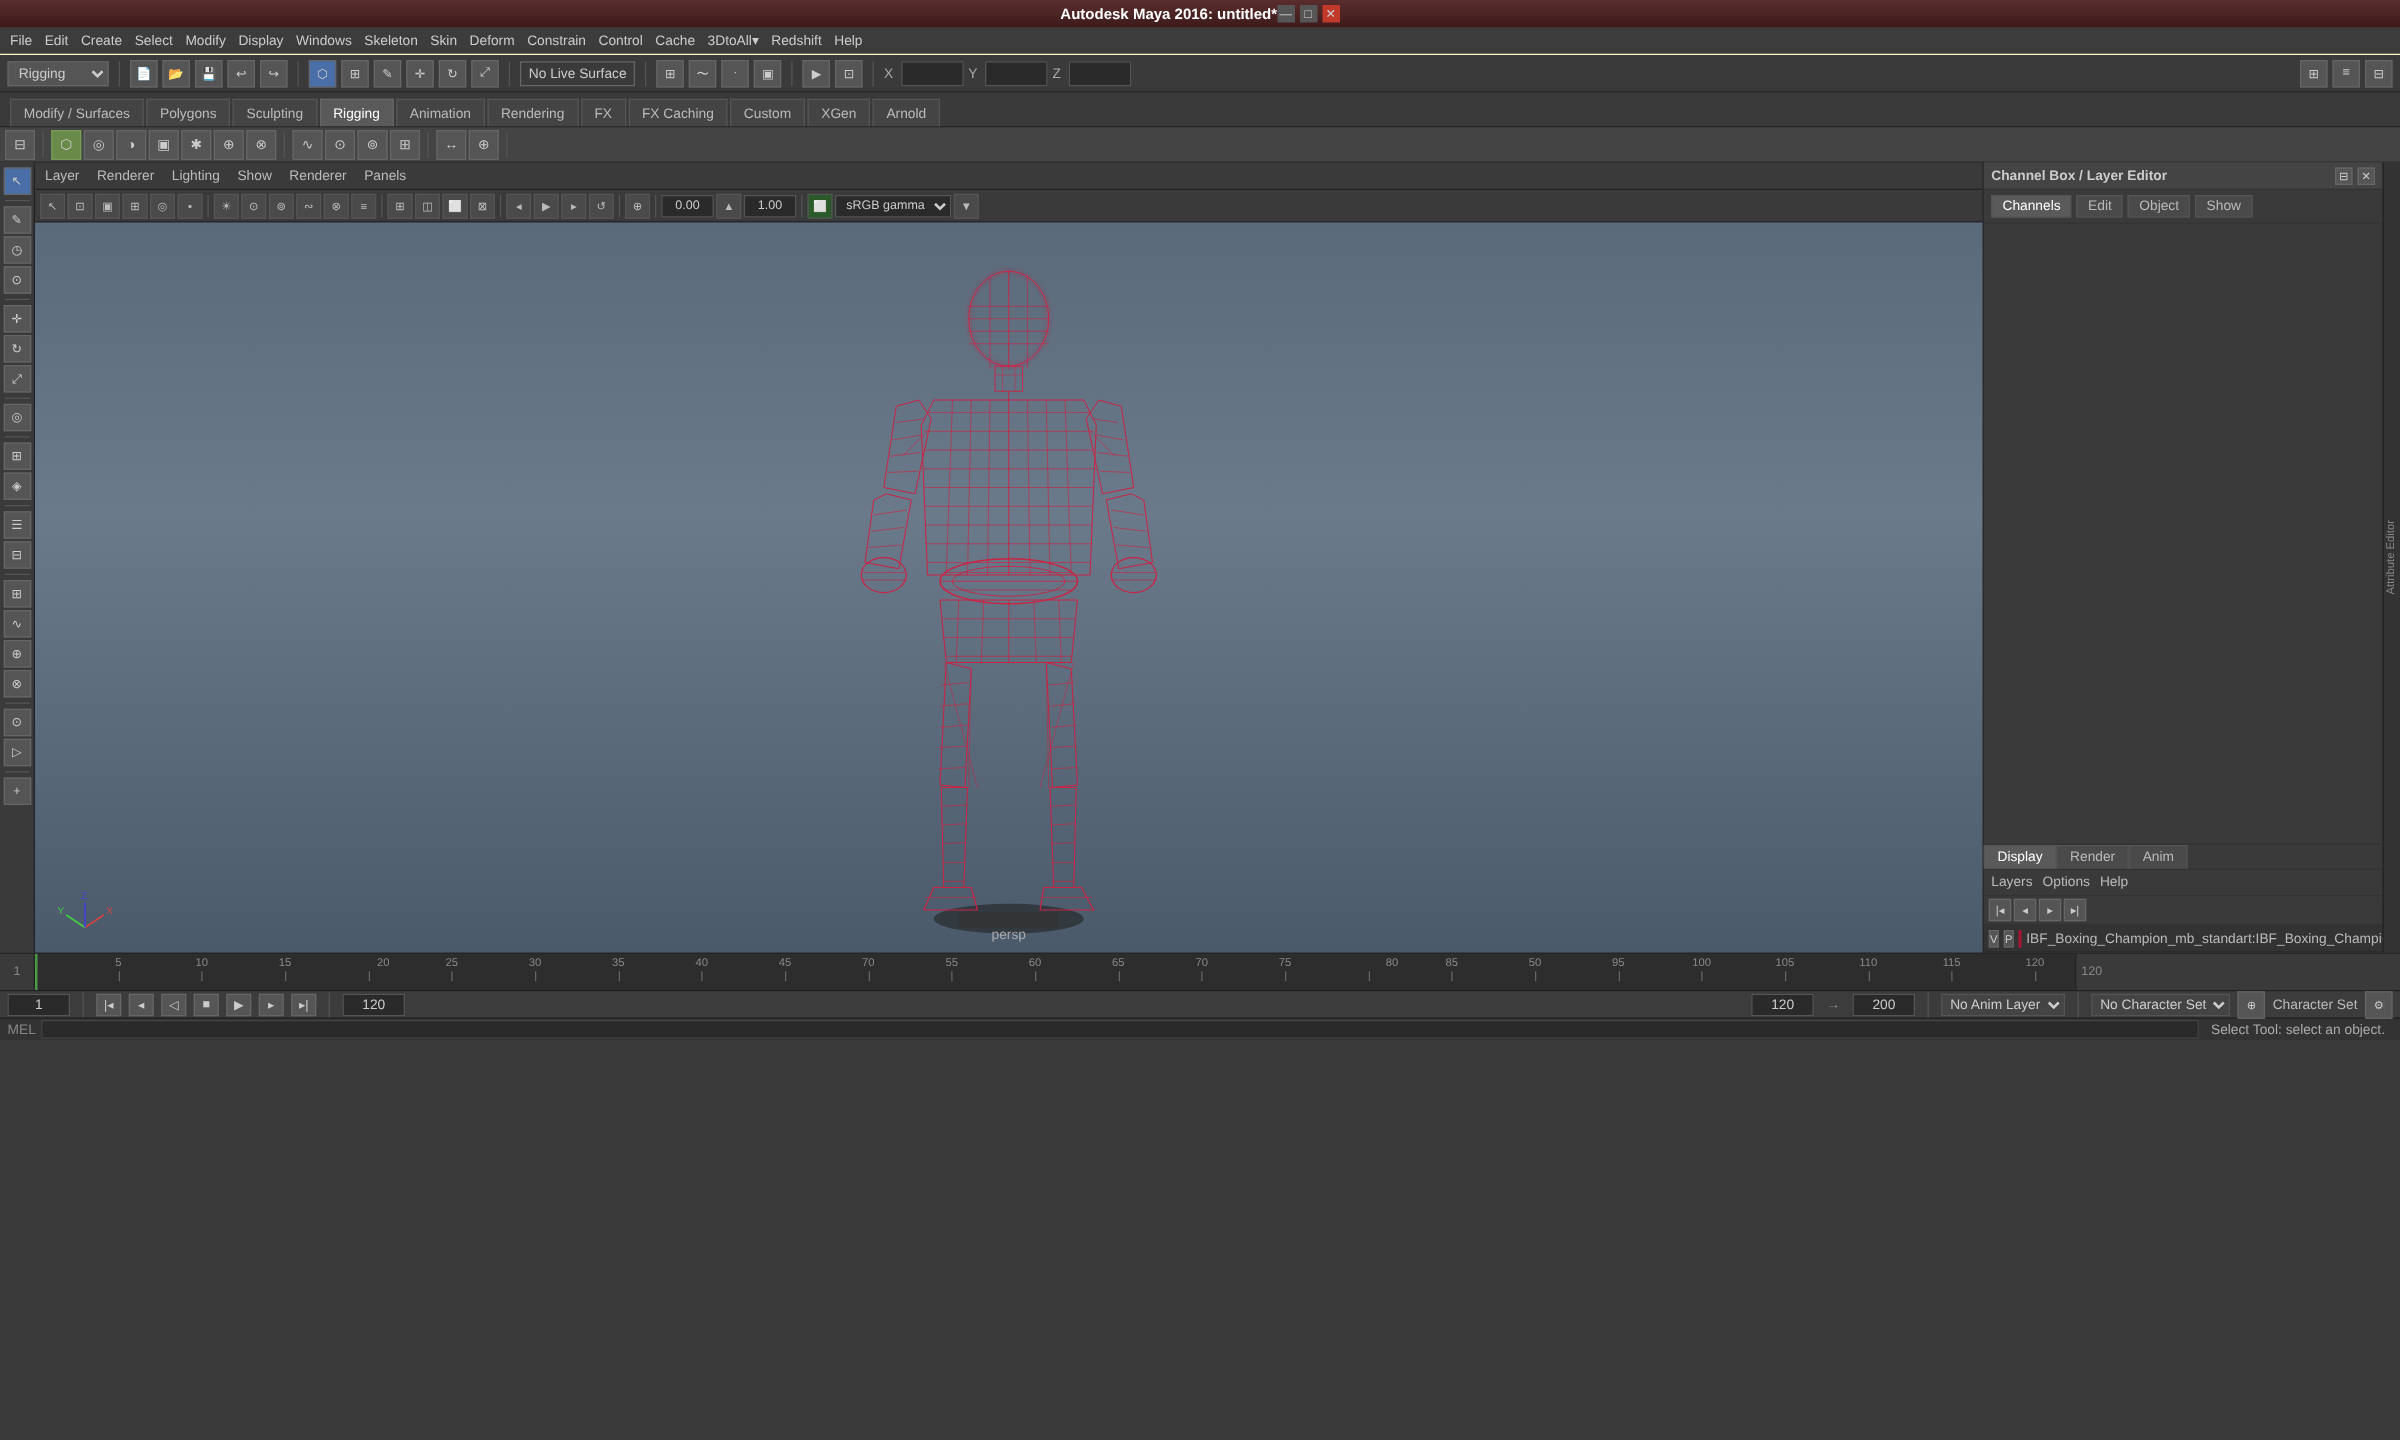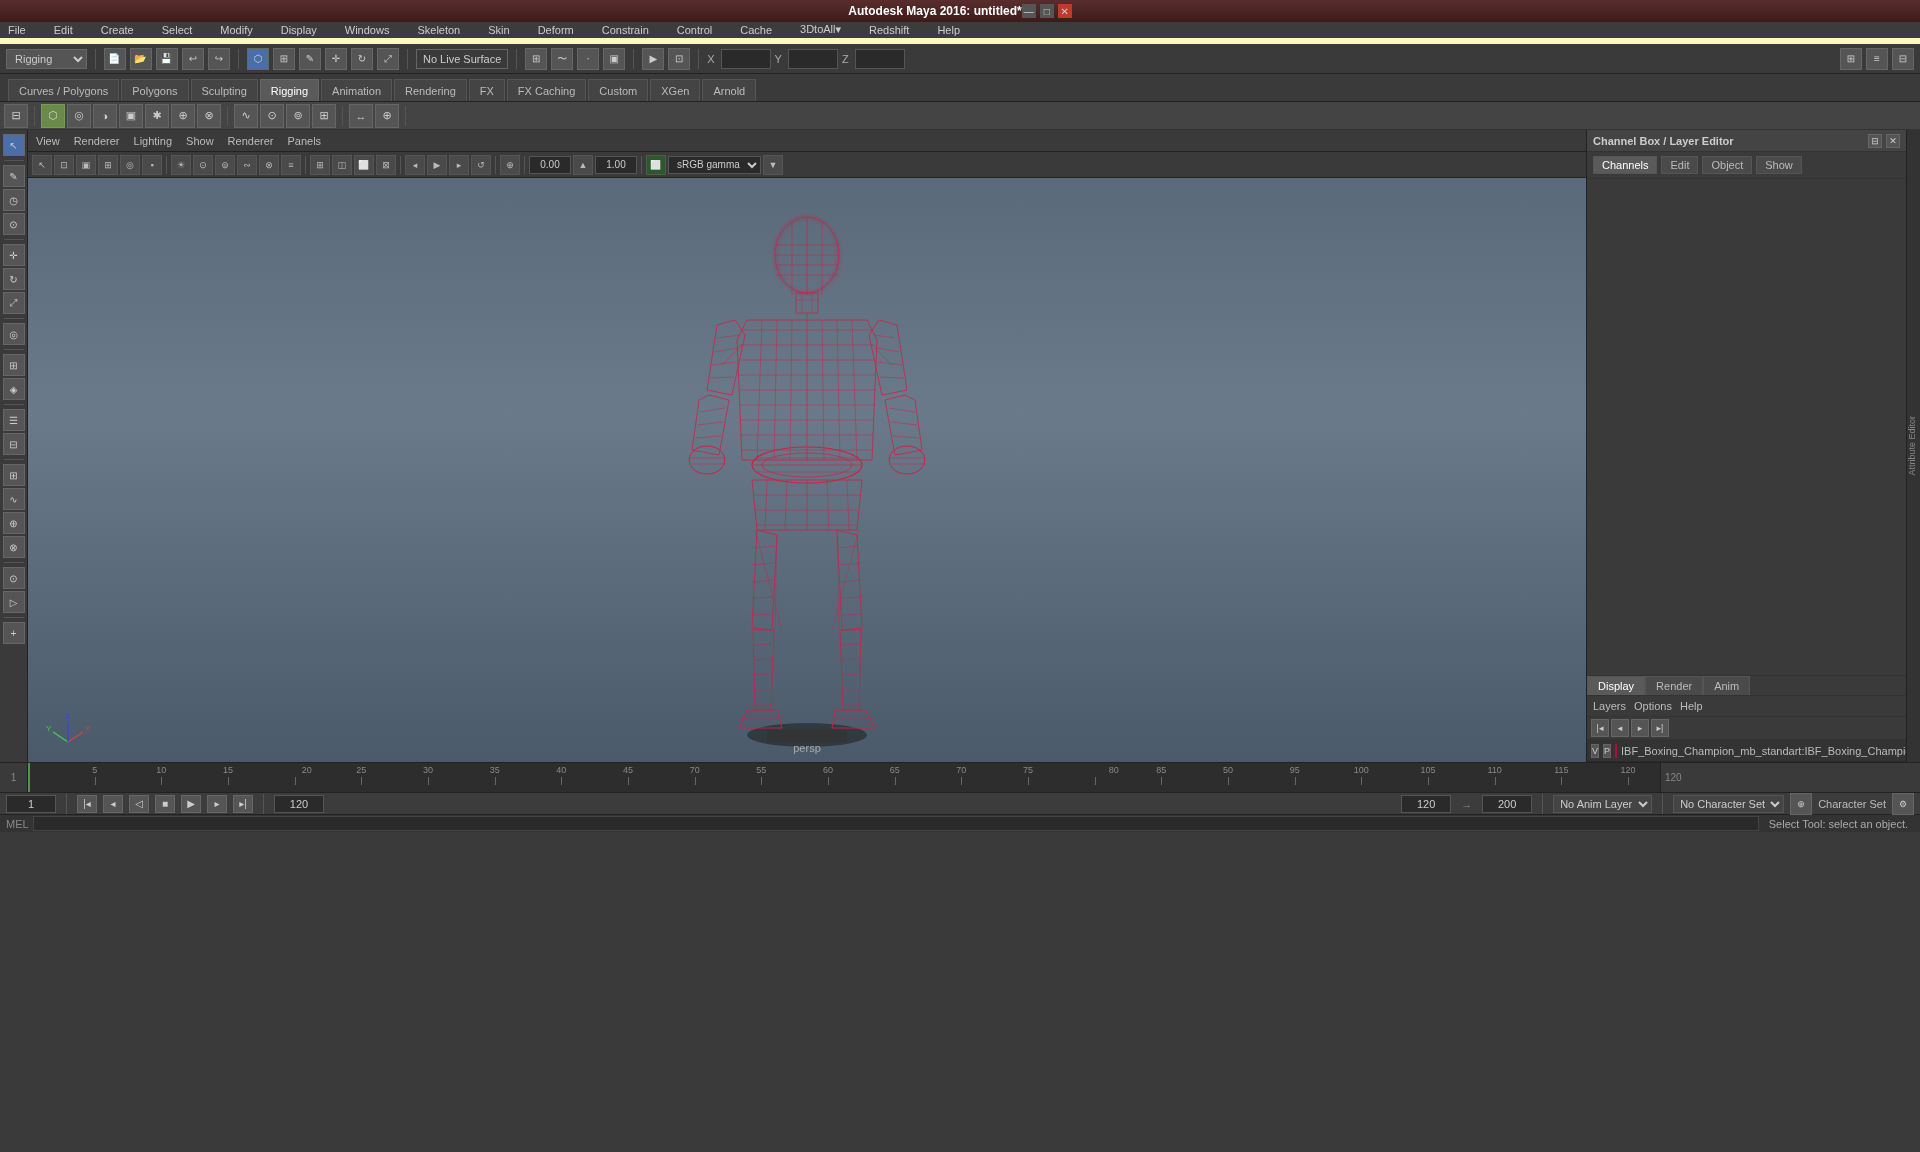--- a/index.html
+++ b/index.html
@@ -11,22 +11,22 @@
       display: flex; align-items: center; justify-content: center;
       padding: 0 8px;
     }
     #title-bar .title { color: #ffffff; font-size: 12px; font-weight: bold; }
     #title-bar .win-controls { display: flex; gap: 4px; }
     #title-bar .win-btn { width: 14px; height: 14px; border: none; cursor: pointer; font-size: 10px; display: flex; align-items: center; justify-content: center; color: #ccc; background: #555; }
     #title-bar .win-btn.close { background: #c0392b; }
 
     
     #menu-bar {
-      width: 100%; height: 22px; background: #3c3c3c; display: flex; align-items: flex-end;
-      padding: 0 4px; gap: 20px; border-bottom: 6px solid #fef9c3;
+      width: 100%; height: 22px; background: #3c3c3c; display: flex; align-items: center;
+      padding: 0 4px; gap: 2px; border-bottom: 1px solid #fef9c3;
     }
     #menu-bar span { font-size: 11px; color: #cccccc; cursor: pointer; padding: 2px 4px; }
 
     
     #mode-bar {
       width: 100%; height: 30px; background: #3a3a3a; display: flex; align-items: center;
       padding: 0 6px; gap: 4px; border-bottom: 1px solid #222;
     }
     .mode-dropdown {
       background: #555; color: #ccc; border: 1px solid #666; height: 20px;
@@ -326,21 +326,21 @@
   <span class="coord-label">Z</span>
   <input class="coord-field" value="" placeholder="" style="">
   <div class="spacer"></div>
 
   <div class="toolbar-btn">⊞</div>
   <div class="toolbar-btn">≡</div>
   <div class="toolbar-btn">⊟</div>
 </div>
 
 <div id="tab-bar">
-  <div class="tab-item">Curves / Polygons</div>
+  <div class="tab-item">Modify / Surfaces</div>
   <div class="tab-item">Polygons</div>
   <div class="tab-item">Sculpting</div>
   <div class="tab-item active">Rigging</div>
   <div class="tab-item">Animation</div>
   <div class="tab-item">Rendering</div>
   <div class="tab-item">FX</div>
   <div class="tab-item">FX Caching</div>
   <div class="tab-item">Custom</div>
   <div class="tab-item">XGen</div>
   <div class="tab-item">Arnold</div>
@@ -395,21 +395,21 @@
     <div class="left-sep"></div>
     <div class="left-btn">⊙</div>
     <div class="left-btn">▷</div>
     <div class="left-sep"></div>
     <div class="left-btn">+</div>
   </div>
 
   <div id="viewport-container">
 
     <div id="viewport-toolbar">
-      <span class="vp-btn">View</span>
+      <span class="vp-btn">Layer</span>
       <span class="vp-btn">Renderer</span>
       <span class="vp-btn">Lighting</span>
       <span class="vp-btn">Show</span>
       <span class="vp-btn">Renderer</span>
       <span class="vp-btn">Panels</span>
     </div>
 
     <div id="vp-secondary-toolbar">
       <div class="vp2-btn">↖</div>
       <div class="vp2-btn">⊡</div>

